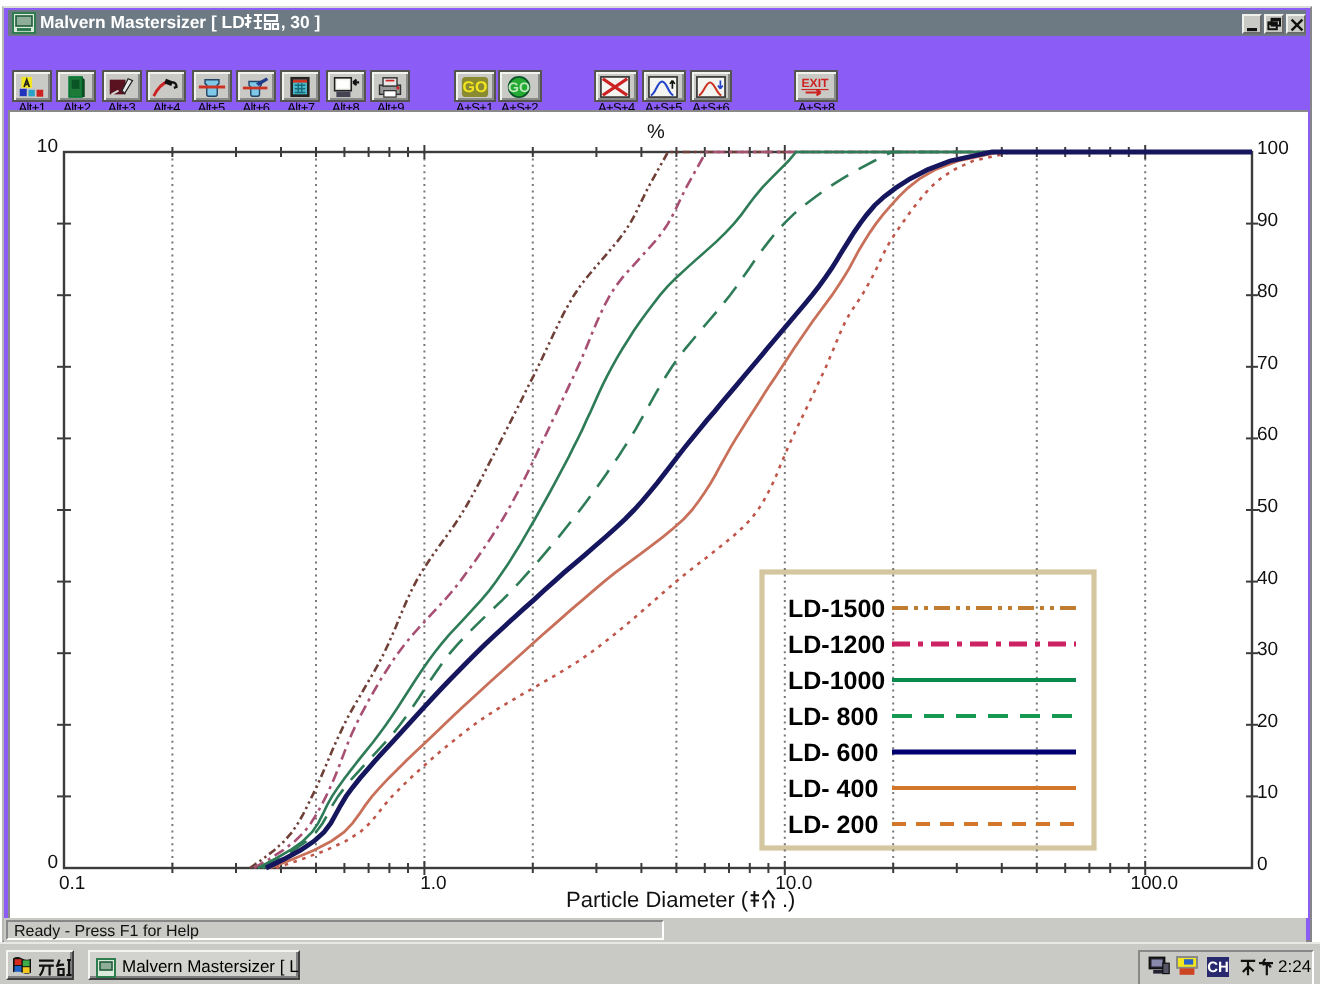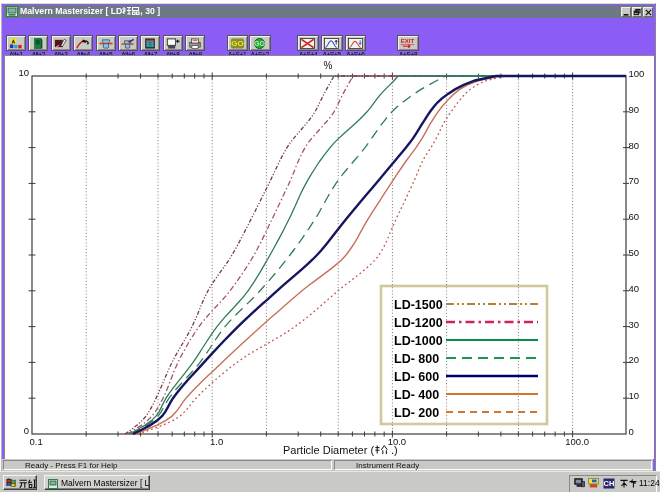--- a/index.html
+++ b/index.html
@@ -7,21 +7,21 @@
 #title{position:absolute;left:2px;top:1px;right:2px;height:13px;background:#6d7a84;color:#fff;font-size:8.7px;font-weight:bold;letter-spacing:-0.15px;line-height:13px;white-space:nowrap}
 #title .txt{position:absolute;left:16px;top:0px;letter-spacing:0px}
 .tbtn{position:absolute;top:2.2px;width:10.2px;height:9.5px;background:#c9c9c5;border:1px solid #6a6a6a;border-top-color:#f0f0ec;border-left-color:#f0f0ec}
 #menubar{position:absolute;left:0;top:15px;right:2px;height:11px;font-size:7.6px;color:#1a1a1a}
 #menubar span{position:absolute;top:1px}
 u{text-decoration:underline;text-underline-offset:0px;text-decoration-thickness:1px}
 .tb{position:absolute;top:31px;height:15.5px;background:#c9c9c5;border:1px solid #55554f;box-shadow:inset 1px 1px 0 #f2f2ee,inset -1px -1px 0 #8a8a8a}
 .tl{position:absolute;top:46.5px;height:7px;font-size:6.5px;font-weight:normal;letter-spacing:-0.3px;color:#000;text-align:center;white-space:nowrap}
 #client{position:absolute;left:2px;top:51px;width:650px;height:404px;background:#fff;border-top:1px solid #8a8a8a;border-left:1px solid #8a8a8a}
 #statusbar{position:absolute;left:2px;top:459px;width:651px;height:11.5px;background:#c9c9c5}
-.sp{position:absolute;top:0.5px;height:10.5px;border:1px solid #fff;border-top-color:#888;border-left-color:#888;font-size:8px;color:#111;padding-left:21px;line-height:10px}
+.sp{position:absolute;top:0.5px;height:10.5px;border:1px solid #fff;border-top-color:#888;border-left-color:#888;font-size:8px;color:#111;padding-left:3px;line-height:10px}
 #taskbar{position:absolute;left:0;top:471px;width:660px;height:21px;background:#c9c9c5;border-top:1px solid #e8e8e4}
 .kbtn{position:absolute;top:3px;height:14.5px;background:#c9c9c5;border:1px solid #404040;border-top-color:#f4f4f0;border-left-color:#f4f4f0;box-shadow:inset -1px -1px 0 #808080;font-size:9px;font-weight:bold;line-height:13px;white-space:nowrap;overflow:hidden}
 #tray{position:absolute;right:3px;top:3px;width:88px;height:27px;border:1px solid #fff;border-top-color:#888;border-left-color:#888;font-size:9px;line-height:13px}
 svg{display:block}
 .glyph{display:inline-block;vertical-align:-1px}
 </style></head><body>
 <div id="win">
  <div id="title">
   <svg class="abs" style="left:1.5px;top:1px" width="12" height="11">
         <rect x="0.5" y="0.5" width="11" height="10" fill="#dceadc" stroke="#2e7d4f"></rect>
@@ -311,21 +311,20 @@
 <line x1="446" y1="376" x2="538" y2="376" stroke="#000070" stroke-width="2.4"></line>
 <text x="394" y="398.5" xml:space="preserve">LD-&nbsp;400</text>
 <line x1="446" y1="394" x2="538" y2="394" stroke="#d2762a" stroke-width="2.0"></line>
 <text x="394" y="416.5" xml:space="preserve">LD-&nbsp;200</text>
 <line x1="446" y1="412" x2="538" y2="412" stroke="#d2762a" stroke-width="2.0" stroke-dasharray="7 5"></line>
 </g>
 </svg>
 </div>
 <div id="statusbar">
  <div class="sp" style="left:1px;width:329px">Ready - Press F1 for Help</div>
- <div class="sp" style="left:332px;width:318px">Instrument Ready</div>
 </div>
 <div id="taskbar">
  <div class="kbtn" style="left:3px;width:34px">
  <svg style="position:absolute;left:2px;top:2px" width="11" height="10" viewBox="0 0 11 10">
         <path d="M0.5 1.2C2 0.2 3.5 0.4 5 1.2C6.5 2 8 2.2 9.5 1.4V8.4C8 9.2 6.5 9 5 8.2C3.5 7.4 2 7.2 0.5 8.2Z" fill="#111"></path>
         <rect x="1.3" y="1.6" width="3.4" height="2.9" fill="#d42b1e"></rect>
         <rect x="5.4" y="2.2" width="3.4" height="2.9" fill="#3fae49"></rect>
         <rect x="1.3" y="5" width="3.4" height="2.9" fill="#1e64c8"></rect>
         <rect x="5.4" y="5.6" width="3.4" height="2.9" fill="#f2c81e"></rect>
       </svg>
@@ -357,16 +356,16 @@
       </svg>
  <svg style="position:absolute;left:33px;top:1.5px" width="12" height="11" viewBox="0 0 12 11">
         <rect x="0.5" y="0.5" width="11" height="10" fill="#28286e"></rect>
         <text x="6" y="8.2" font-size="7.5" font-weight="bold" fill="#fff" text-anchor="middle" font-family="Liberation Sans">CH</text>
       </svg>
  <svg style="position:absolute;left:50px;top:2.5px" width="17" height="9" viewBox="0 0 17 9">
         <g stroke="#111" stroke-width="1.1" fill="none">
           <path d="M0.4 1.4h7.2M4 1.4v7.2M4 4.2L1.4 7M4 4l2.8 2.6M9.5 2.6h7M12.6 0.4L11 3.2M11.2 3.4c2.4-1 3.8 0 4.1 1.4M13.4 2.6v6"></path>
         </g>
       </svg>
- <span style="position:absolute;left:69px;top:1px;font-size:8.5px">11:24</span>
+ <span style="position:absolute;left:69px;top:1px;font-size:8.5px">2:24</span>
 </div>
 
 </div>
 
 </body></html>

